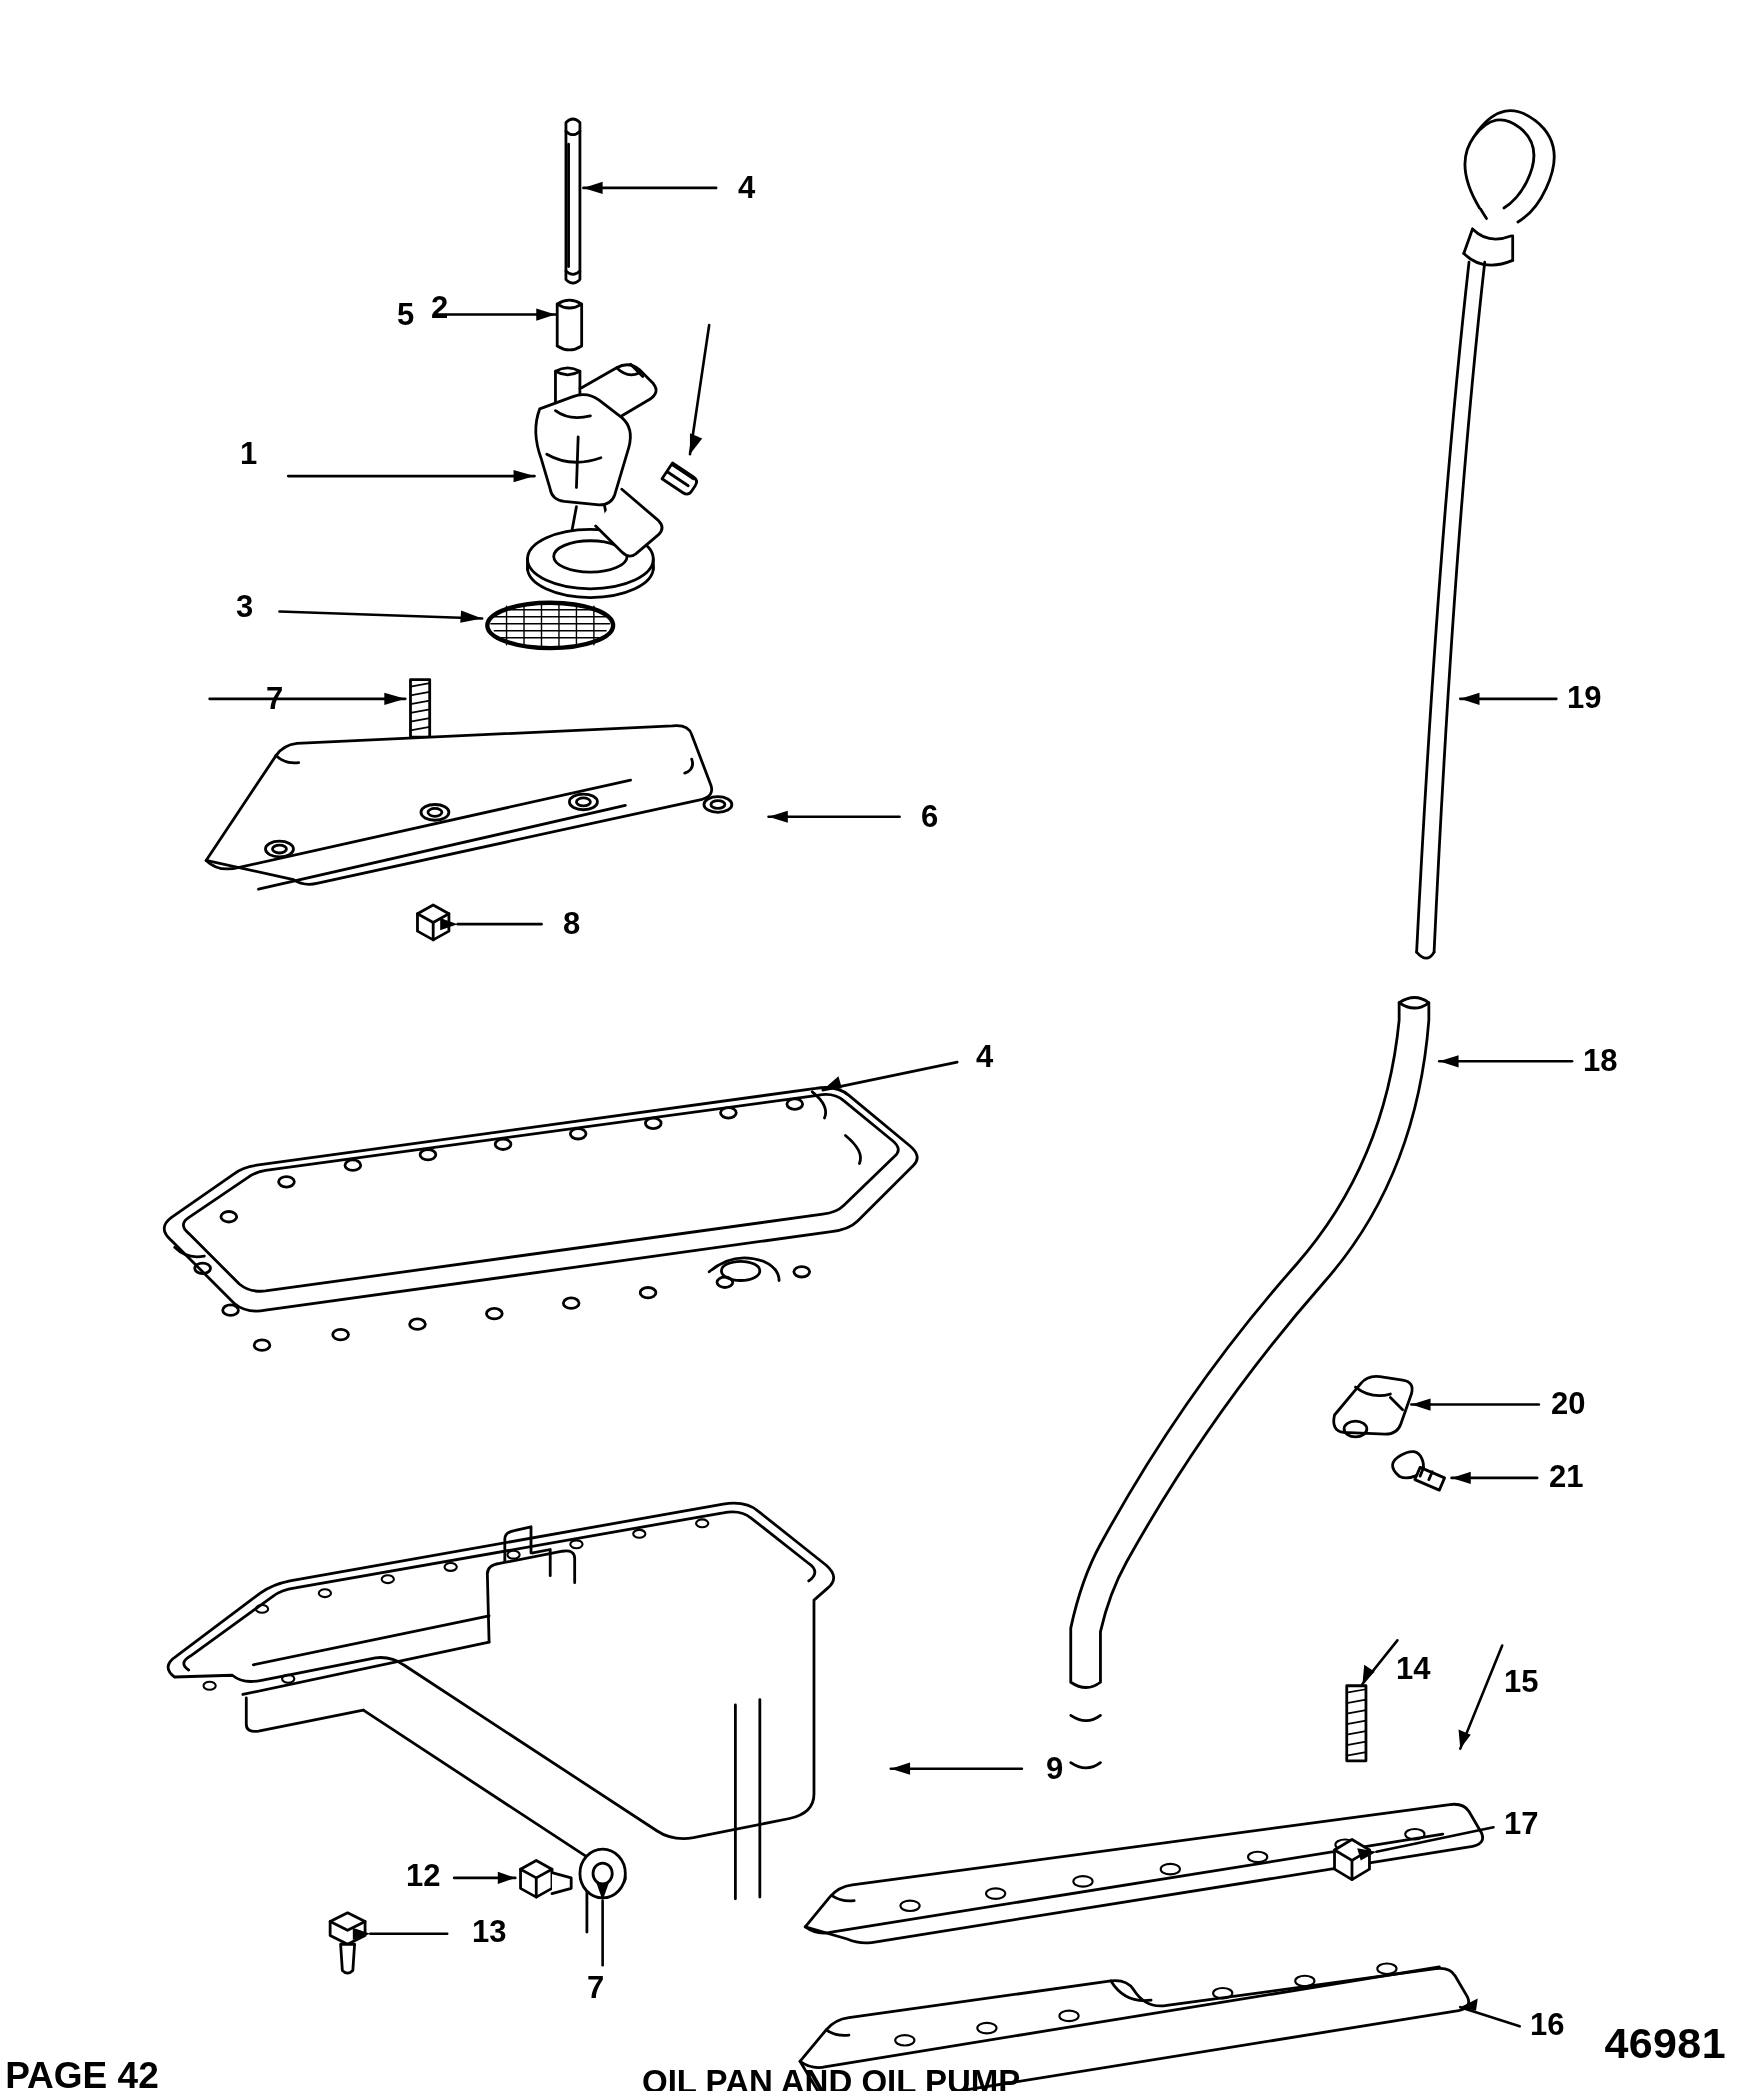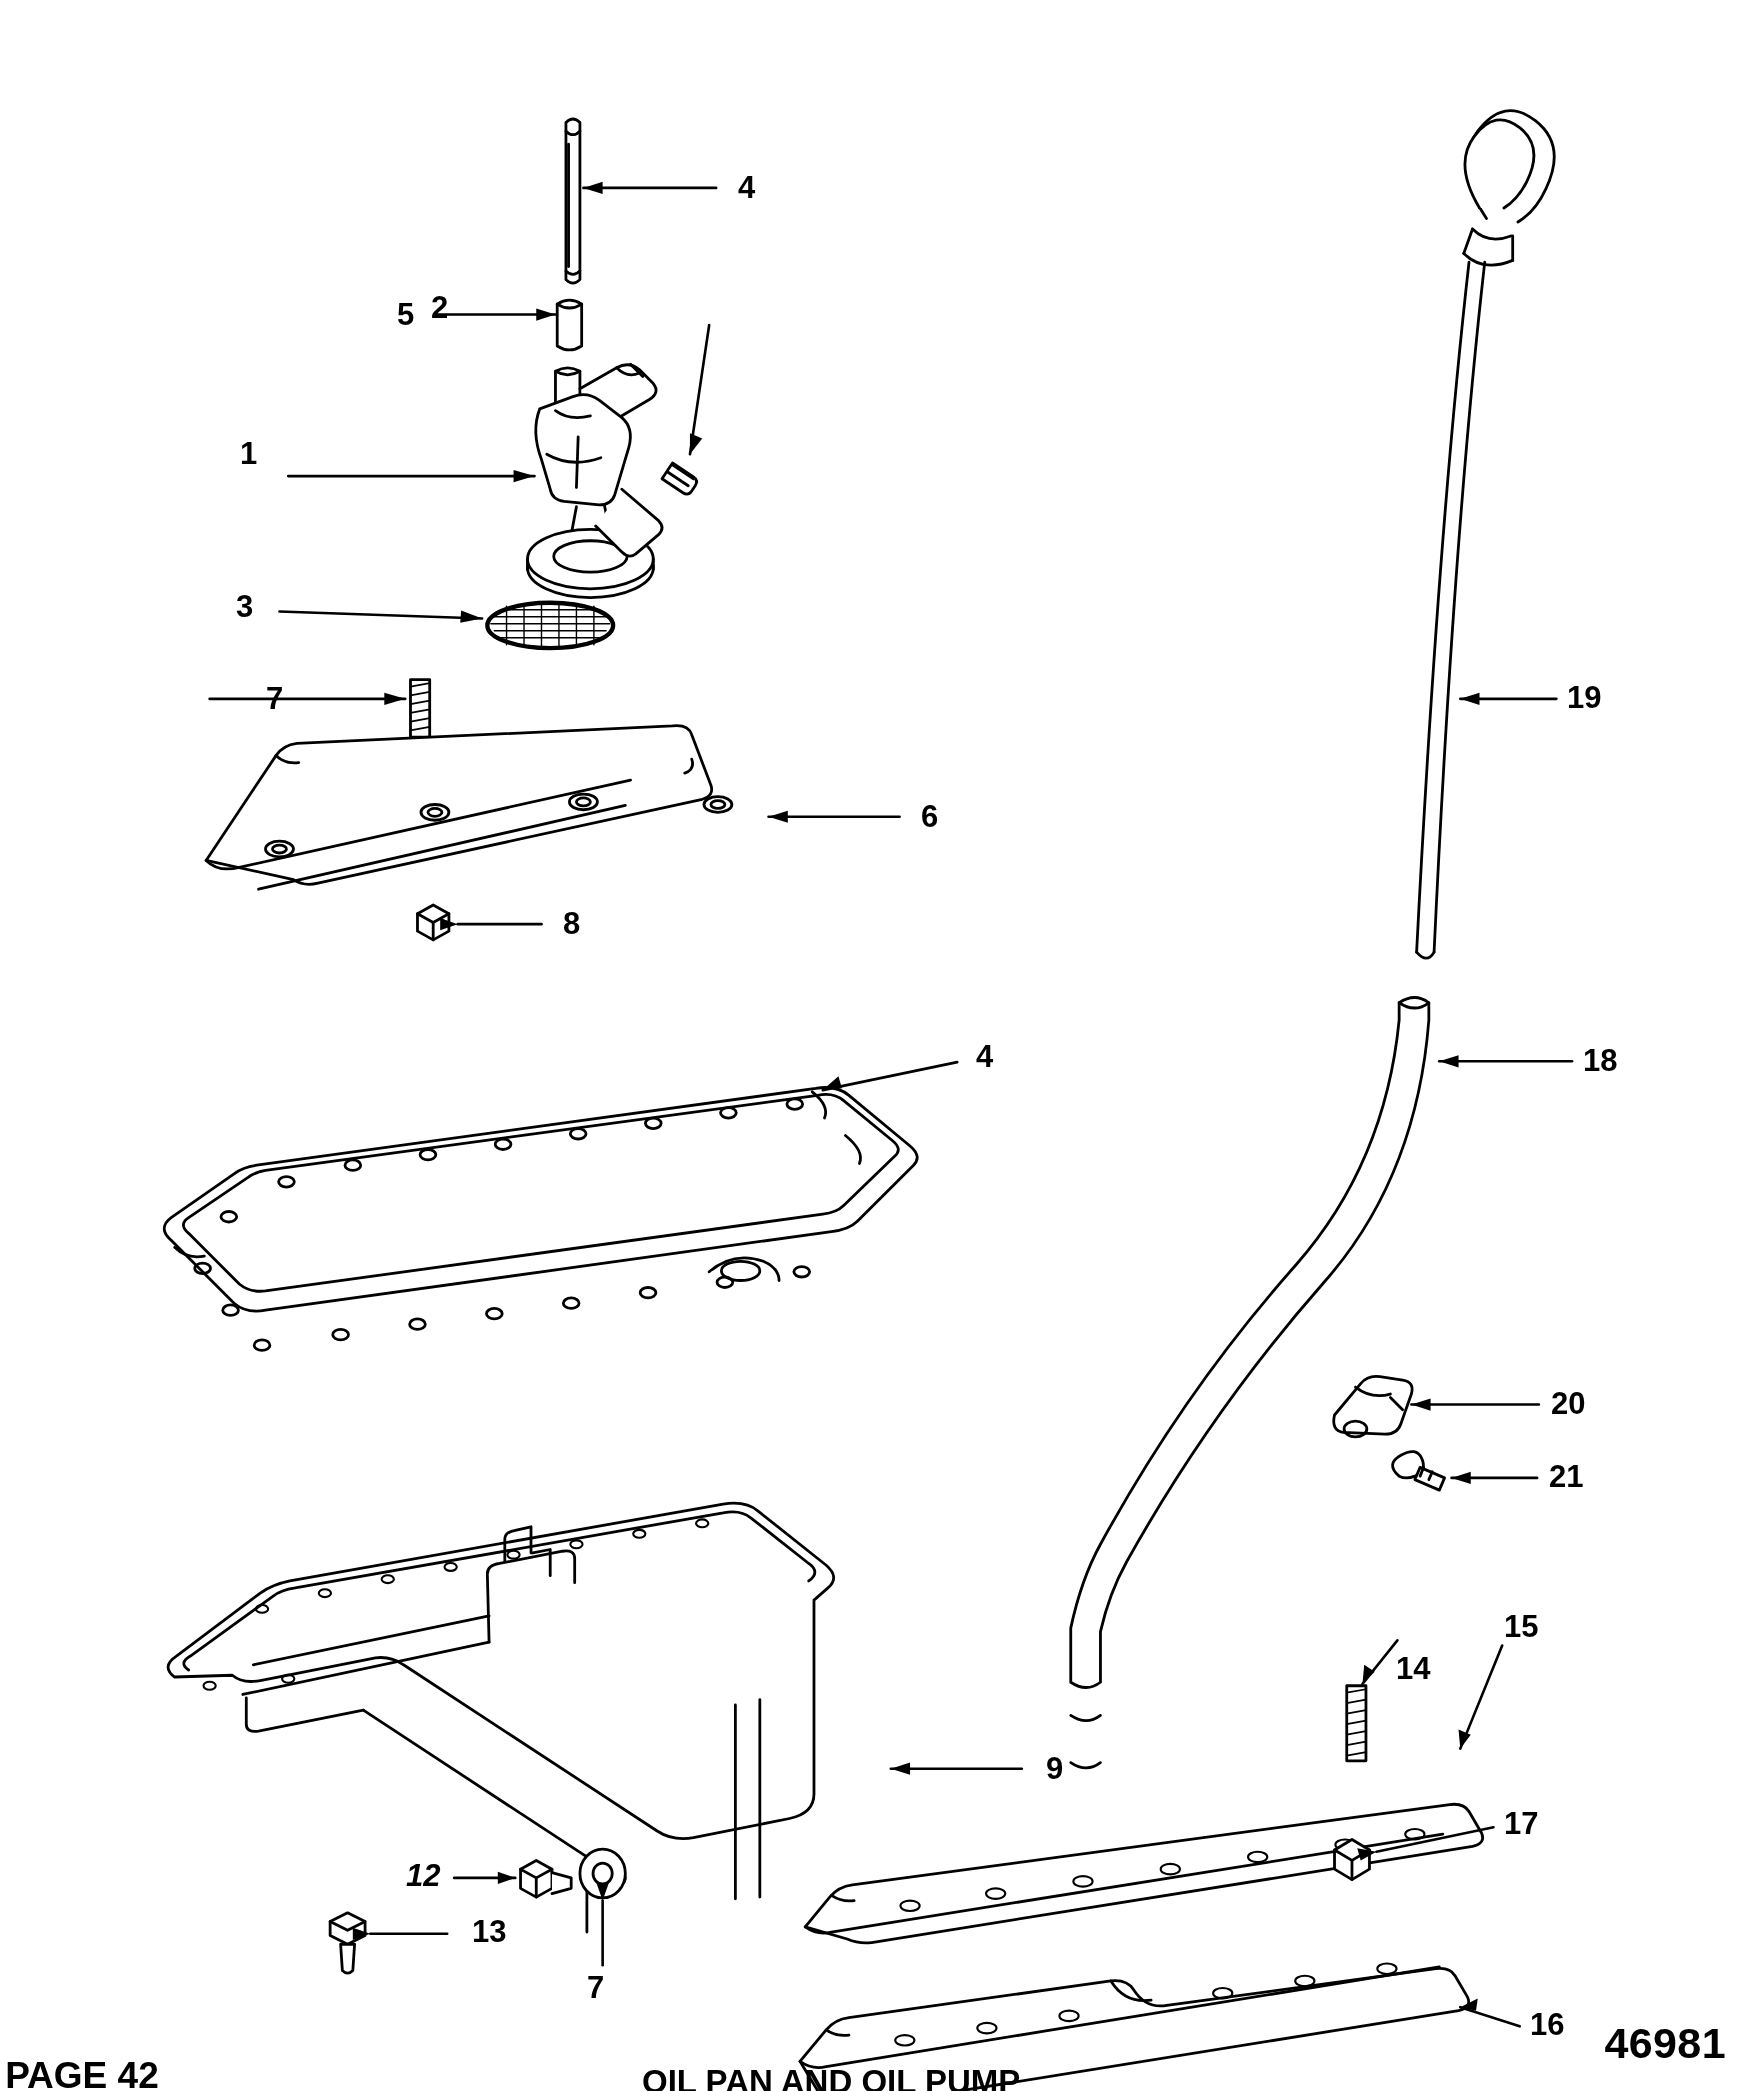--- a/index.html
+++ b/index.html
@@ -392,24 +392,24 @@
   <div class="callout" style="left:431px; top:292px;">2</div>
   <div class="callout" style="left:236px; top:591px;">3</div>
   <div class="callout" style="left:738px; top:172px;">4</div>
   <div class="callout" style="left:397px; top:299px;">5</div>
   <div class="callout" style="left:921px; top:801px;">6</div>
   <div class="callout" style="left:266px; top:683px;">7</div>
   <div class="callout" style="left:563px; top:908px;">8</div>
   <div class="callout" style="left:1046px; top:1753px;">9</div>
   <div class="callout" style="left:976px; top:1041px;">4</div>
   <div class="callout" style="left:587px; top:1972px;">7</div>
-  <div class="callout" style="left:406px; top:1860px;font-style:italic;">12</div>
+  <div class="callout" style="left:406px; top:1860px;">12</div>
   <div class="callout" style="left:472px; top:1916px;">13</div>
   <div class="callout" style="left:1396px; top:1605px;margin-top:48px;">14</div>
-  <div class="callout" style="left:1504px; top:1611px;">15</div>
+  <div class="callout" style="left:1504px; top:1666px;">15</div>
   <div class="callout" style="left:1530px; top:2009px;">16</div>
   <div class="callout" style="left:1504px; top:1808px;">17</div>
   <div class="callout" style="left:1583px; top:1045px;">18</div>
   <div class="callout" style="left:1567px; top:682px;text-align:center;">19</div>
   <div class="callout" style="left:1551px; top:1388px;">20</div>
   <div class="callout" style="left:1549px; top:1461px;">21</div>
 
   <div class="footer-text" id="page-label">PAGE 42</div>
   <div class="footer-text" id="center-label">OIL PAN AND OIL PUMP</div>
   <div class="footer-text" id="drawing-number">46981</div>

